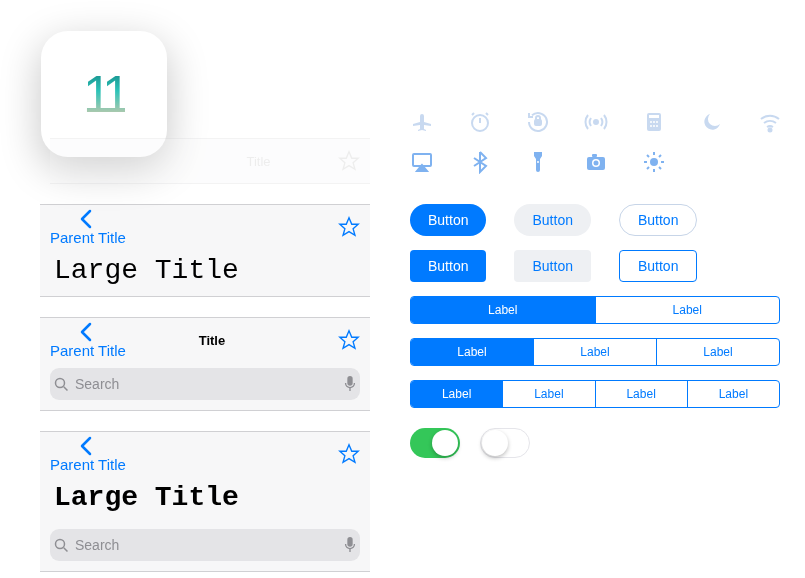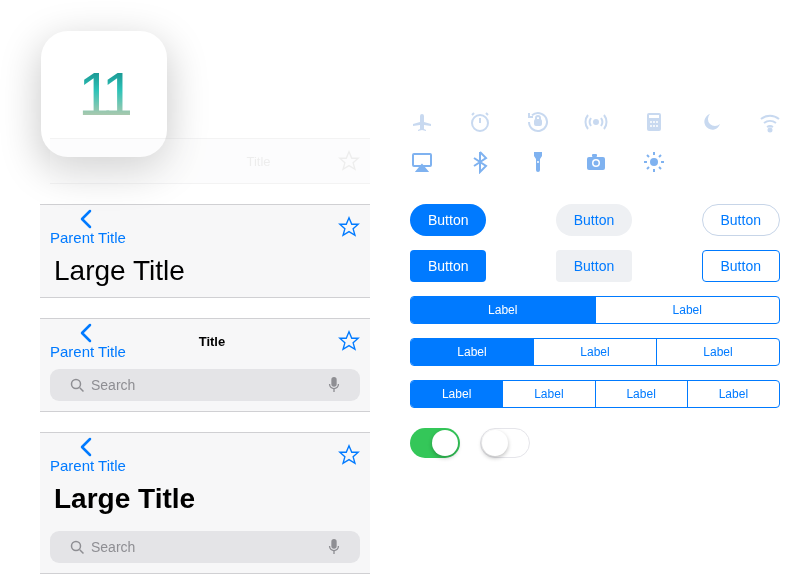--- a/index.html
+++ b/index.html
@@ -22,21 +22,21 @@
     width: 370px;
   }
 
   
   .app-icon {
     width: 128px; height: 128px;
     background: #fff;
     border-radius: 28px;
     box-shadow: 0 12px 40px rgba(0,0,0,0.22);
     display: flex; align-items: center; justify-content: center;
-    font-size: 61px; font-weight: 200;
+    font-size: 52px; font-weight: 200;
     letter-spacing: -6px;
     background-clip: text;
     position: relative;
   }
   .app-icon span {
     background: linear-gradient(180deg, #0d7a7a 0%, #2dc3b8 45%, #f0cca8 100%);
     -webkit-background-clip: text;
     -webkit-text-fill-color: transparent;
     background-clip: text;
     font-family: "Helvetica Neue", Arial, sans-serif;
@@ -72,31 +72,32 @@
     margin-left: -40px;
   }
   .nav-star {
     width: 22px; height: 22px;
     color: #007aff;
   }
   .nav-star.gray { color: #bbb; }
   .large-title {
     font-size: 28px; font-weight: 700;
     padding: 6px 14px 10px;
+    font-family: Liberation Mono, monospace;
   }
   .large-title.thin { font-weight: 400; }
   .search-row {
     padding: 6px 10px 10px;
   }
   .search-field {
     background: #e4e4e7;
     border-radius: 9px;
     height: 32px;
     display: flex; align-items: center;
-    padding: 0 20px;
+    padding: 0 4px;
     color: #8e8e93;
     font-size: 14px;
   }
   .search-field .mag { width: 15px; height: 15px; margin-right: 6px; }
   .search-field .mic { margin-left: auto; width: 12px; height: 16px; }
 
   
   .icon-grid {
     display: grid;
     grid-template-columns: repeat(7, 40px);
@@ -104,21 +105,21 @@
     margin-bottom: 30px;
   }
   .icon-grid .ic {
     width: 24px; height: 24px;
     display: flex; align-items: center; justify-content: center;
   }
   .icon-grid .row1 { color: #c8d9f0; }
   .icon-grid .row2 { color: #7fb2f0; }
 
   
-  .btn-row { display: flex; gap: 4px; margin-bottom: 14px; justify-content: space-between; }
+  .btn-row { display: flex; gap: 28px; margin-bottom: 14px; }
   .btn {
     padding: 7px 18px;
     font-size: 14px;
     border: none;
     cursor: pointer;
     text-align: center;
   }
   .btn.pill { border-radius: 16px; }
   .btn.rect { border-radius: 4px; }
   .btn.filled { background: #007aff; color: #fff; }

